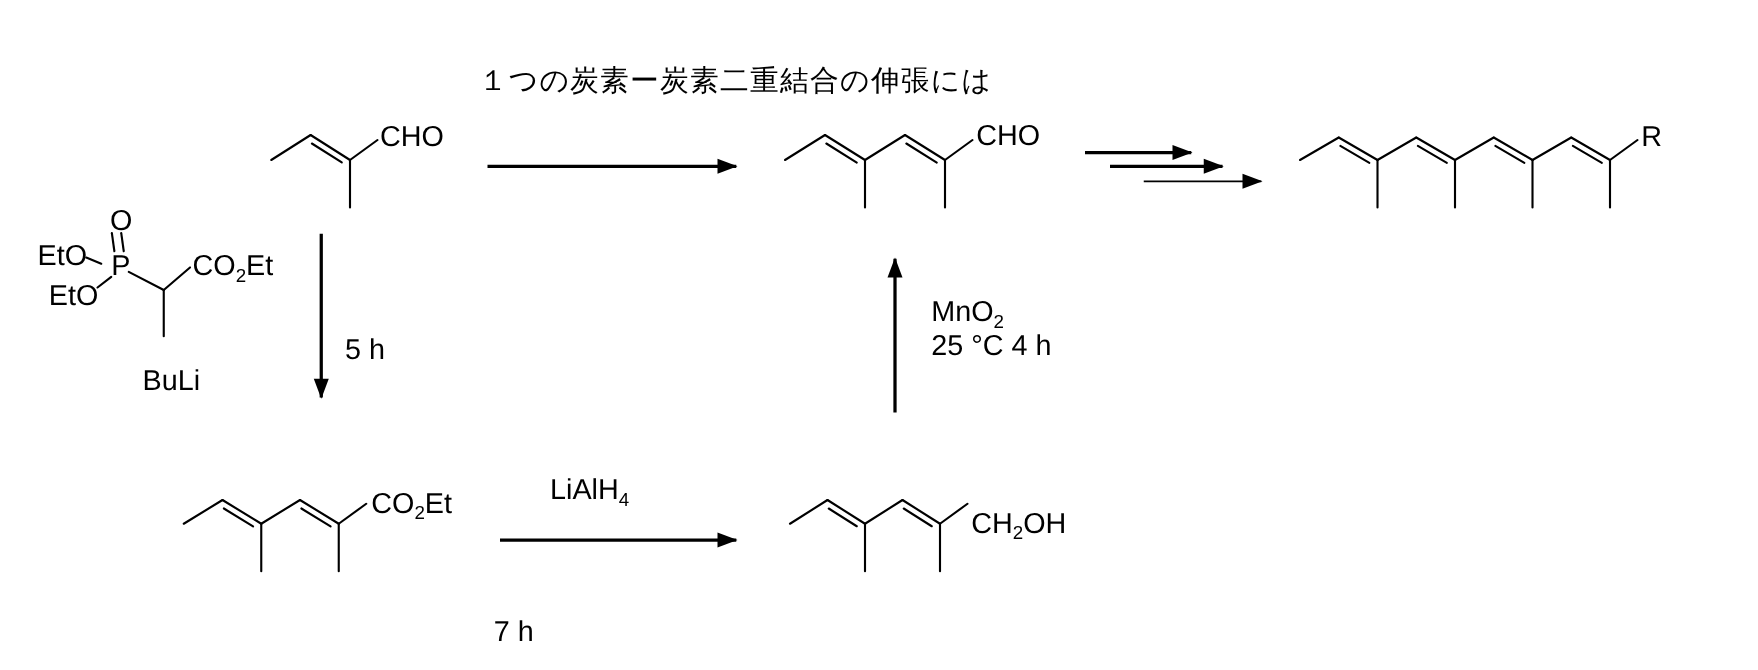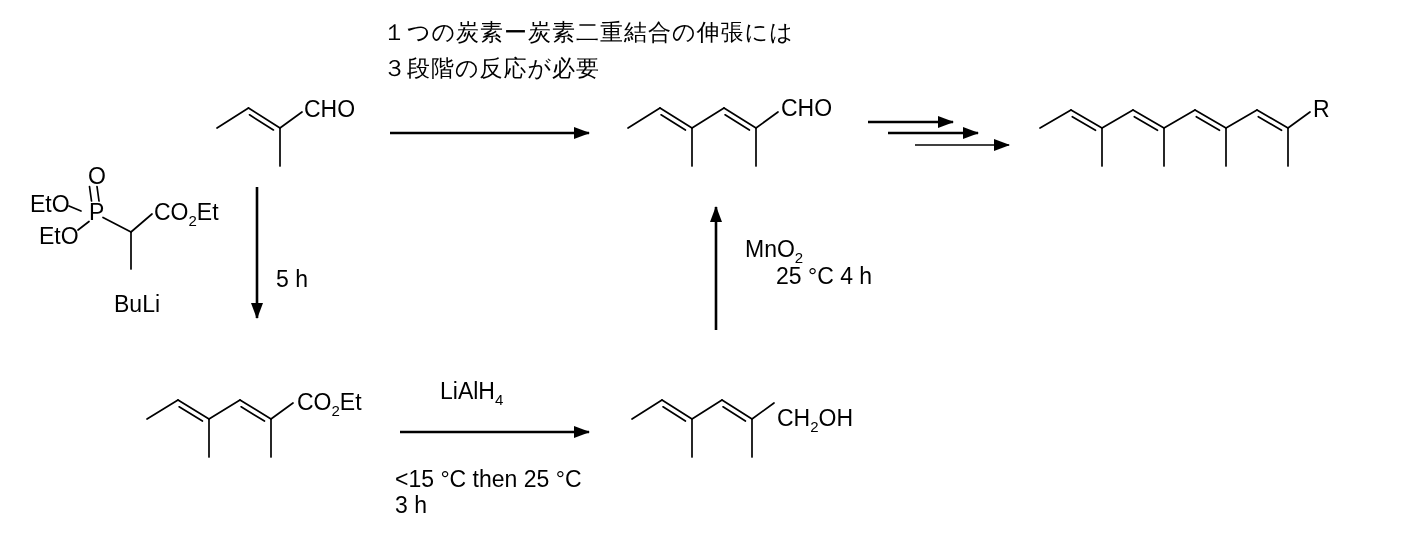--- a/index.html
+++ b/index.html
@@ -6,21 +6,21 @@
   #canvas{
     position:relative;width:1406px;height:536px;background:#ffffff;
     font-family:"Liberation Sans", sans-serif;color:#000;overflow:hidden;
   }
   #linework{position:absolute;left:0;top:0;}
   #linework line{stroke:#000;stroke-width:1.7;stroke-linecap:round;}
   #linework line.arrow{stroke-width:2.6;stroke-linecap:butt;}
   #linework line.arrow-thin{stroke-width:1.4;stroke-linecap:butt;}
   .lbl{position:absolute;font-size:23px;line-height:26px;white-space:pre;}
   .lbl sub{font-size:15px;line-height:0;}
-  .jp{letter-spacing:1px;}
+  .jp{letter-spacing:1px;margin-top:32px;}
 </style>
 </head>
 <body>
 
 <div id="canvas">
 
   <svg id="linework" width="1406" height="536" viewBox="0 0 1406 536">
     <defs>
       <marker id="ah" viewBox="0 0 18 14" markerWidth="18" markerHeight="14" refX="16" refY="7" orient="auto" markerUnits="userSpaceOnUse">
         <path d="M1,1 L17,7 L1,13 Z" fill="#000" stroke="none"></path>
@@ -112,39 +112,37 @@
           <line x1="692" y1="419" x2="722" y2="400"></line>
           <line x1="722" y1="400" x2="752" y2="419"></line>
           <line x1="723.0194150178354" y1="406.8007935582115" x2="745.4160433378474" y2="420.98532482755246"></line>
           <line x1="752" y1="419" x2="752" y2="457"></line>
           <line x1="752" y1="419" x2="774" y2="403"></line>
         </g>
       </g>
   </svg>
 
   <div class="lbl jp" style="left:383px;top:19px">１つの炭素ー炭素二重結合の伸張には</div>
-  <div class="lbl jp" style="left:383px;top:55px">３段階の反応が必要</div>
 
   <div class="lbl" style="left:304px;top:96px">CHO</div>
   <div class="lbl" style="left:781px;top:95px">CHO</div>
   <div class="lbl" style="left:1313px;top:96px">R</div>
 
   <div class="lbl" style="left:297px;top:389px"><span>CO</span><sub>2</sub><span>Et</span></div>
 
   <div class="lbl" style="left:777px;top:405px"><span>CH</span><sub>2</sub><span>OH</span></div>
 
   <div class="lbl" style="left:88px;top:163px">O</div>
   <div class="lbl" style="left:30px;top:191px">EtO</div>
   <div class="lbl" style="left:89px;top:199px">P</div>
   <div class="lbl" style="left:39px;top:223px">EtO</div>
   <div class="lbl" style="left:154px;top:199px"><span>CO</span><sub>2</sub><span>Et</span></div>
   <div class="lbl" style="left:114px;top:291px">BuLi</div>
 
   <div class="lbl" style="left:276px;top:266px">5 h</div>
 
   <div class="lbl" style="left:440px;top:378px"><span>LiAlH</span><sub>4</sub></div>
-  <div class="lbl" style="left:395px;top:466px">&lt;15 °C then 25 °C</div>
-  <div class="lbl" style="left:395px;top:492px">3 h</div>
+  <div class="lbl" style="left:395px;top:492px">7 h</div>
 
   <div class="lbl" style="left:745px;top:236px"><span>MnO</span><sub>2</sub></div>
-  <div class="lbl" style="left:776px;top:263px">25 °C 4 h</div>
+  <div class="lbl" style="left:745px;top:263px">25 °C 4 h</div>
 
 </div>
 
 </body></html>

